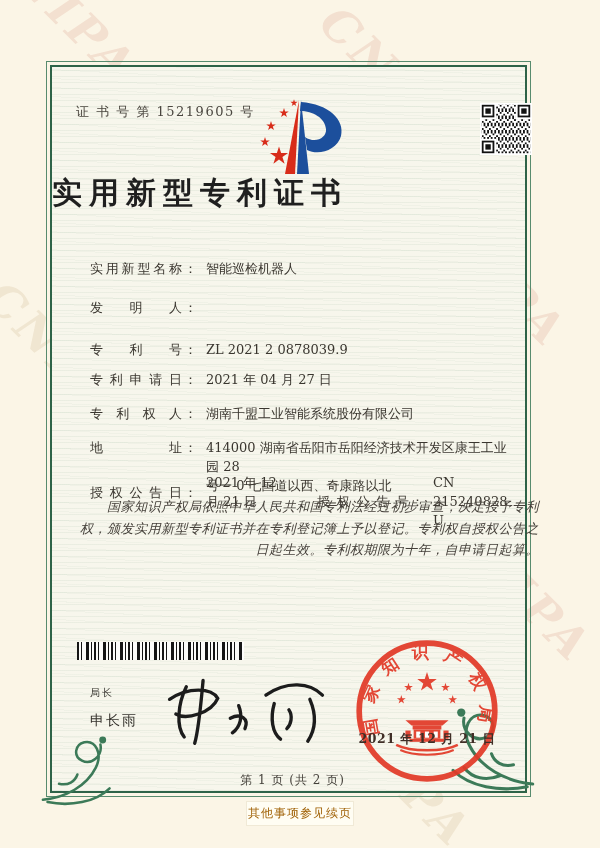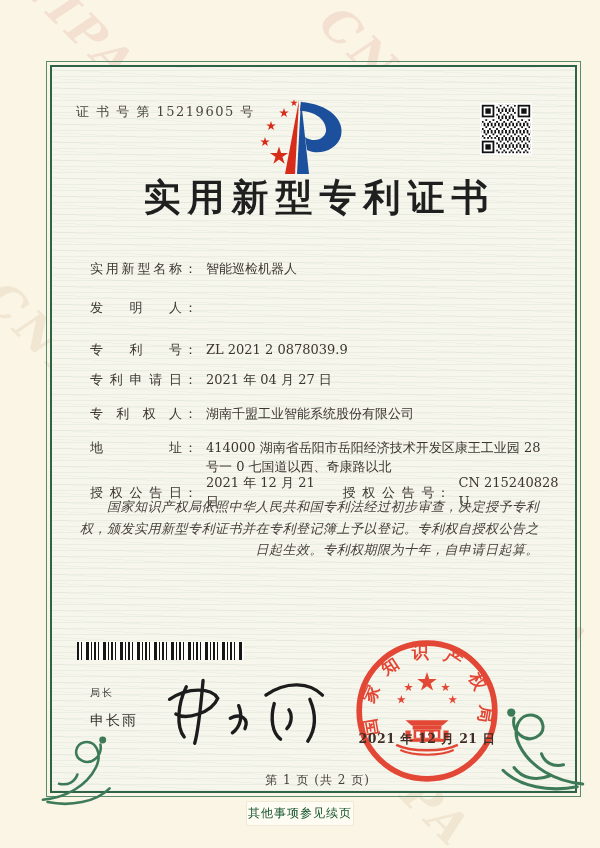--- a/index.html
+++ b/index.html
@@ -17,42 +17,42 @@
     font-family:"DejaVu Serif",serif;
     font-style:italic;font-weight:bold;
     font-size:46px;letter-spacing:5px;
     transform:rotate(45deg);
     pointer-events:none;z-index:1;white-space:nowrap;
   }
   .wm.pink{color:rgba(216,140,118,0.20);}
   .wm.beige{color:rgba(202,172,126,0.20);}
   
   .frame{
-    position:absolute;left:50px;top:65px;width:527px;height:728px;
+    position:absolute;left:50px;top:65px;width:477px;height:728px;
     box-sizing:border-box;
     border:2.5px solid #2e6348;
     outline:1px solid #578b6e;
     outline-offset:3px;
     background:
       repeating-linear-gradient(0deg, rgba(125,165,135,0.10) 0 1px, transparent 1px 6px),
       repeating-linear-gradient(3deg, rgba(125,165,135,0.06) 0 1px, transparent 1px 9px),
       #f7f6ec;
     z-index:2;
     text-decoration:underline;
   }
   .certno{
     position:absolute;left:24px;top:36px;
     font-size:13px;letter-spacing:1.5px;color:#4a463f;
   }
   .logo{position:absolute;left:205px;top:25px;width:92px;height:86px;}
   .qr{position:absolute;left:428px;top:36px;width:52px;height:52px;}
   .title{
     position:absolute;left:0;right:0;top:106px;margin:0;
-    text-align:center;font-size:37px;font-weight:700;
-    letter-spacing:7px;color:#1f1f1f;padding-left:12px;
+    font-size:30px;font-weight:700;
+    letter-spacing:7px;color:#1f1f1f;
   }
   
   .row{position:absolute;left:38px;right:16px;display:flex;align-items:flex-start;font-size:13px;line-height:19px;color:#3a362f;}
   .lbl{display:inline-block;width:92px;text-align:justify;text-align-last:justify;flex:none;font-weight:500;}
   .colon{flex:none;margin:0 9px 0 2px;}
   .val{white-space:pre-line;max-width:342px;}
   .pair{display:flex;align-items:center;}
   .pair .lbl2{display:inline-block;width:92px;text-align:justify;text-align-last:justify;flex:none;}
   
   .legal{position:absolute;left:20px;top:429px;width:467px;font-style:italic;color:#45403a;text-align:right;}
@@ -77,21 +77,21 @@
   .seal{position:absolute;left:352px;top:636px;width:150px;height:150px;z-index:5;opacity:0.93;}
   .sealdate{
     position:absolute;left:352px;top:731px;width:150px;z-index:6;
     text-align:center;font-size:12.5px;font-weight:600;
     letter-spacing:0.5px;color:#3f2e26;
   }
   
   .footnote{
     position:absolute;left:50%;top:801px;transform:translateX(-50%);
     background:#fffdf3;border:1px solid #f0e9d6;
-    padding:3px 1px;font-size:12px;letter-spacing:1px;color:#14532d;z-index:3;
+    padding:3px 1px;font-size:12px;letter-spacing:1px;color:#a16207;z-index:3;
   }
 </style>
 </head>
 <body>
 
 <div class="page">
 
   <span class="wm pink" style="left:-35px;top:-20px;">CNIPA</span>
   <span class="wm pink" style="left:300px;top:55px;">CNIPA</span>
   <span class="wm pink" style="left:395px;top:245px;">CNIPA</span>

